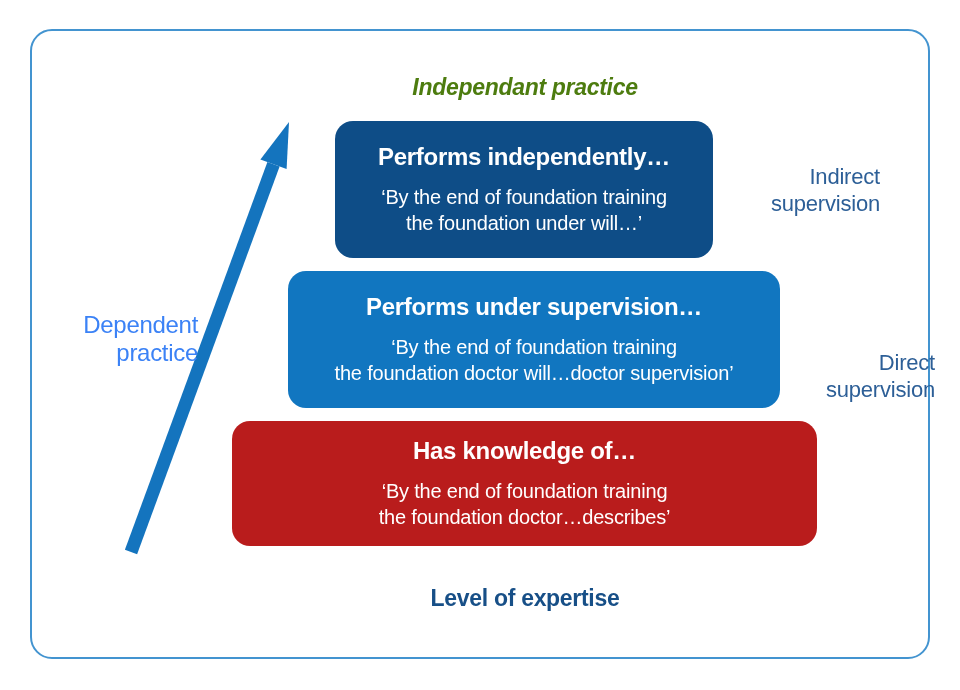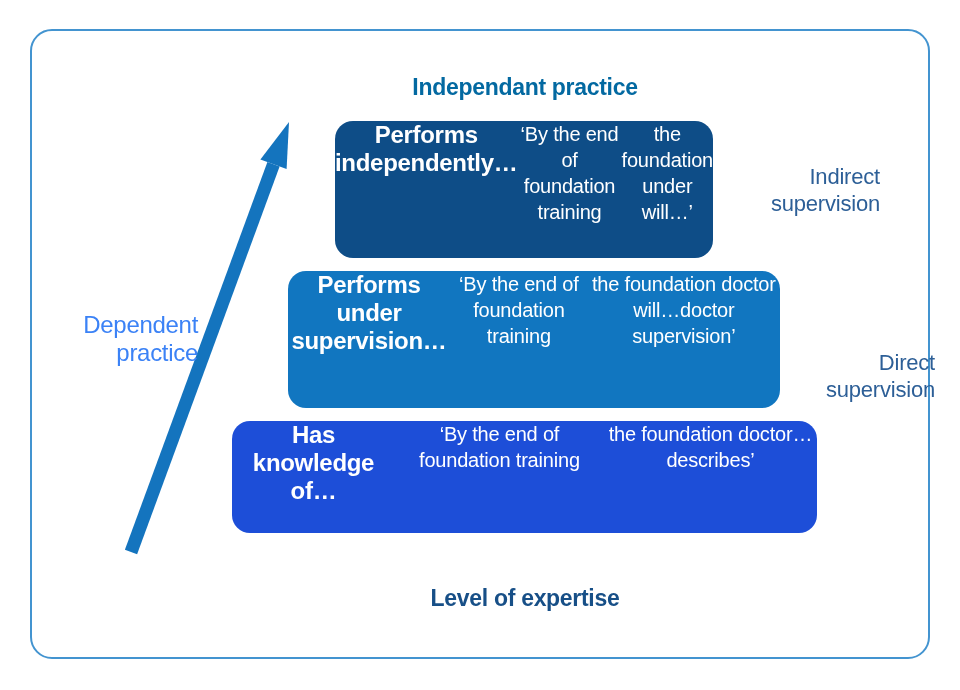--- a/index.html
+++ b/index.html
@@ -26,21 +26,22 @@
   }
   .title {
     position: absolute;
     left: 225px;
     top: 74px;
     width: 600px;
     text-align: center;
     font-size: 23px;
     font-weight: bold;
     letter-spacing: -0.3px;
-    color: #0369a1;
+    color: #4d7c0f;
+    font-style: italic;
   }
   .bottom-label {
     position: absolute;
     left: 225px;
     top: 585px;
     width: 600px;
     text-align: center;
     font-size: 23px;
     font-weight: bold;
     letter-spacing: -0.3px;
@@ -57,36 +58,37 @@
     line-height: 28px;
     letter-spacing: -0.3px;
     color: #3b82f6;
   }
   .level-box {
     position: absolute;
     border-radius: 18px;
     color: #ffffff;
     text-align: center;
     display: flex;
+    flex-direction: column;
     justify-content: center;
   }
   .level-box .heading {
     font-size: 24px;
     font-weight: bold;
     letter-spacing: -0.3px;
     margin-bottom: 13px;
   }
   .level-box .quote {
     font-size: 20px;
     line-height: 26px;
     letter-spacing: -0.2px;
   }
   .box-1 { left: 335px; top: 121px; width: 378px; height: 137px; background: #0e4d87; }
   .box-2 { left: 280px; top: 271px; width: 492px; height: 137px; background: #1176c0; margin-left: 8px; }
-  .box-3 { left: 232px; top: 421px; width: 585px; height: 112px; background: #1d4ed8; }
+  .box-3 { left: 232px; top: 421px; width: 585px; height: 125px; background: #b91c1c; }
   .side-label {
     position: absolute;
     width: 170px;
     text-align: right;
     font-size: 22px;
     line-height: 27px;
     letter-spacing: -0.2px;
     color: #2d5f97;
   }
   .side-1 { left: 710px; top: 163px; }

